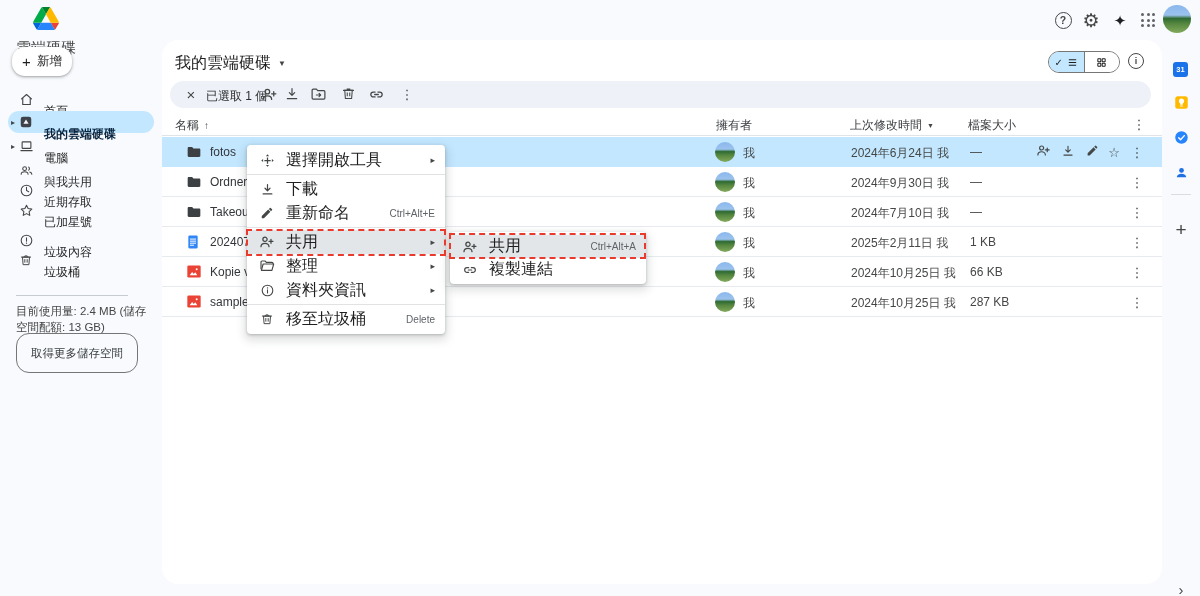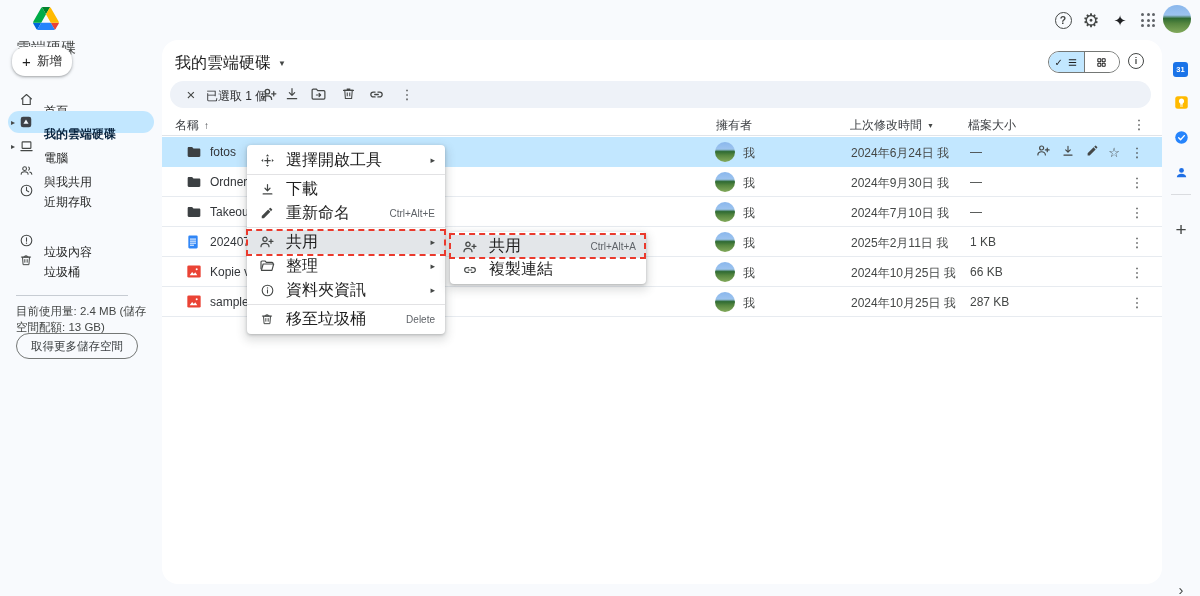--- a/index.html
+++ b/index.html
@@ -38,21 +38,21 @@
   .new-plus { font-size:15px; line-height:1; }
   .nav-item { position:absolute; left:8px; width:146px; height:22px; display:flex; align-items:center; border-radius:12px; cursor:pointer; }
   .nav-item .caret { width:10px; font-size:8px; color:#444746; text-align:center; flex:0 0 10px; }
   .nav-item .nocaret { flex:0 0 10px; }
   .nav-item .nico { flex:0 0 16px; margin-right:10px; display:flex; justify-content:center; }
   .nav-item .nlbl { font-size:12px; color:#252626; white-space:nowrap;margin-top:24px; }
   .nav-item.sel { background:#c2e7ff; }
   .nav-item.sel .nlbl { color:#0a2540; font-weight:bold; }
   .sb-div { position:absolute; left:16px; top:255px; width:112px; height:1px; background:#c7ccd3; }
   .sb-usage { position:absolute; left:16px; top:263px; width:132px; font-size:11.5px; line-height:16px; color:#444746; }
-  .more-storage { position:absolute; left:16px; top:293px; height:26px; padding:0 14px; border:1px solid #747775; border-radius:13px; background:transparent; font-size:11.5px; color:#3c4043; cursor:pointer; font-family:inherit; }
+  .more-storage { position:absolute; left:16px; top:293px; height:40px; padding:0 14px; border:1px solid #747775; border-radius:13px; background:transparent; font-size:11.5px; color:#3c4043; cursor:pointer; font-family:inherit; }
 
   
   .card { position:absolute; left:162px; top:40px; width:1000px; height:544px; background:#fff; border-radius:16px; }
   .page-title { position:absolute; left:13px; top:13px; font-size:16px; font-weight:500; color:#1f1f1f; display:flex; align-items:center; gap:7px; cursor:pointer; }
   .page-title .tcaret { font-size:8px; color:#444746; }
   .viewtoggle { position:absolute; left:886px; top:11px; width:72px; height:22px; border:1px solid #747775; border-radius:11px; display:flex; overflow:hidden; }
   .vt-seg { flex:1; display:flex; align-items:center; justify-content:center; gap:4px; cursor:pointer; background:#fff; }
   .vt-seg.on { background:#c2e7ff; }
   .vt-seg.on + .vt-seg { border-left:1px solid #747775; }
   .vt-check { font-size:10px; color:#1f1f1f; }
@@ -230,20 +230,29 @@
   <div class="nav-item" style="top:139px">
     <span class="nocaret"></span>
     <span class="nico">
       <svg width="15" height="15" viewBox="0 0 24 24" fill="none" stroke="#444746" stroke-width="1.7">
           <circle cx="12" cy="12" r="8.5"></circle>
           <path d="M12 7v5l3.5 2" stroke-linecap="round"></path>
         </svg>
     </span>
     <span class="nlbl">近期存取</span>
   </div>
+  <div class="nav-item" style="top:159px">
+    <span class="nocaret"></span>
+    <span class="nico">
+      <svg width="15" height="15" viewBox="0 0 24 24" fill="none" stroke="#444746" stroke-width="1.7" stroke-linejoin="round">
+          <path d="M12 3.6l2.6 5.3 5.9.9-4.3 4.1 1 5.9-5.2-2.8-5.2 2.8 1-5.9-4.3-4.1 5.9-.9L12 3.6z"></path>
+        </svg>
+    </span>
+    <span class="nlbl">已加星號</span>
+  </div>
 
   <div class="nav-item" style="top:189px">
     <span class="nocaret"></span>
     <span class="nico">
       <svg width="15" height="15" viewBox="0 0 24 24" fill="none" stroke="#444746" stroke-width="1.7">
           <circle cx="12" cy="12" r="8.5"></circle>
           <path d="M12 7.5V13" stroke-linecap="round"></path>
           <circle cx="12" cy="16.2" r="1.1" fill="#444746" stroke="none"></circle>
         </svg>
     </span>

